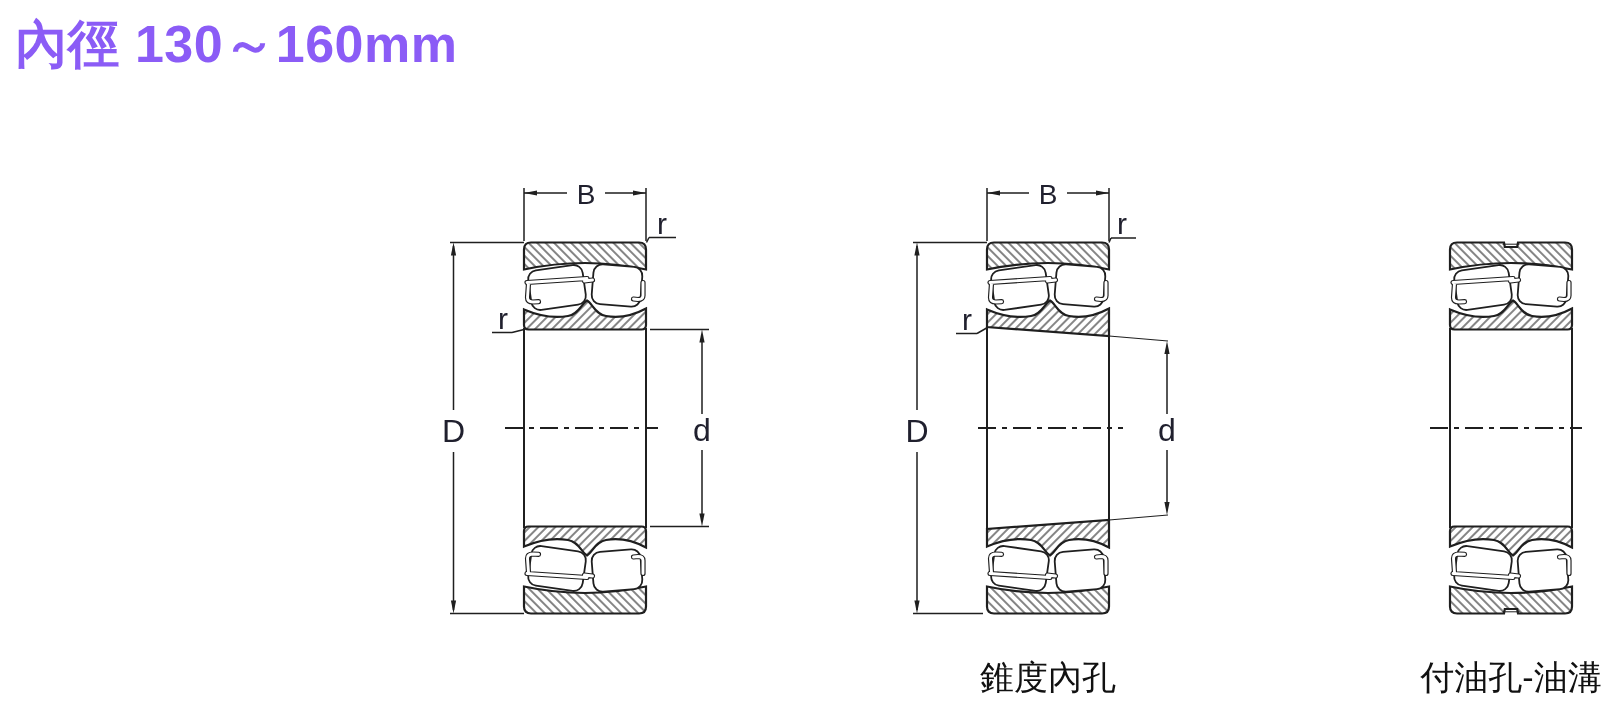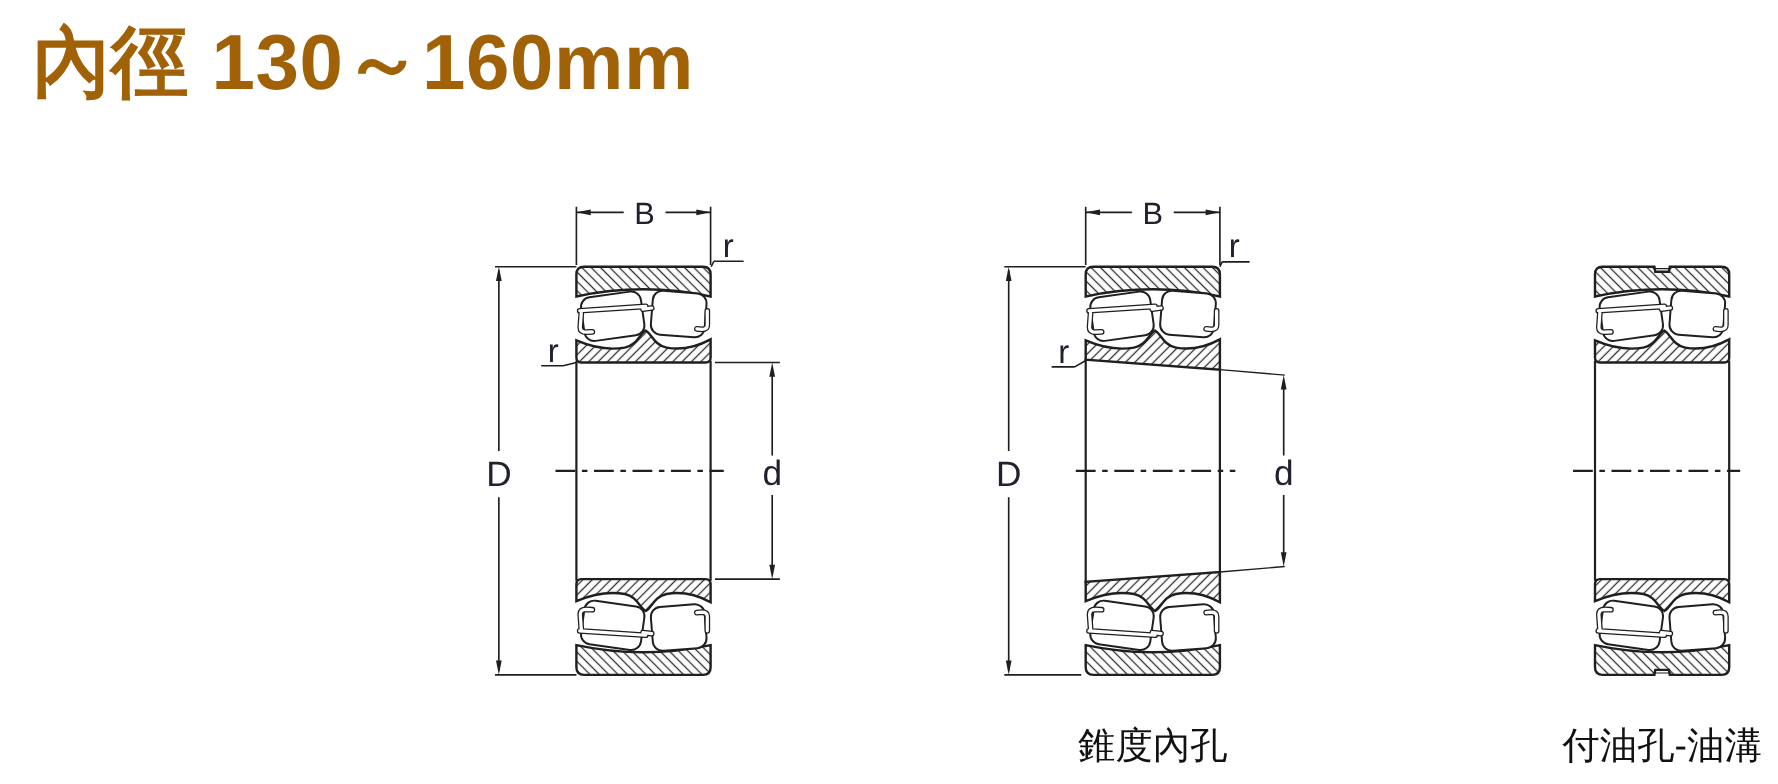--- a/index.html
+++ b/index.html
@@ -1,18 +1,18 @@
 <!DOCTYPE html>
 <html><head>
 <meta charset="utf-8">
 <style>
   html,body{margin:0;padding:0;background:#ffffff;}
   .canvas{position:relative;width:1616px;height:713px;background:#ffffff;overflow:hidden;
           font-family:"Liberation Sans", sans-serif;}
-  .title{position:absolute;left:29px;top:10px;font-size:71px;font-weight:700;color:#a16207;
+  .title{position:absolute;left:15px;top:10px;font-size:52px;font-weight:700;color:#8b5cf6;
          letter-spacing:0.5px;white-space:nowrap;}
   svg{position:absolute;left:0;top:0;}
   svg text{font-family:"Liberation Sans", sans-serif;}
   .dimtxt{fill:#20202e;}
   .captxt{fill:#111111;font-size:34px;}
   .dline{stroke:#1f1f1f;stroke-width:1.5;fill:none;}
   .edge{stroke:#1f1f1f;stroke-width:2;fill:none;}
   .cl{stroke:#1f1f1f;stroke-width:2;fill:none;stroke-dasharray:18 6 5 6;}
   .arr{fill:#1f1f1f;stroke:none;}
 </style>

